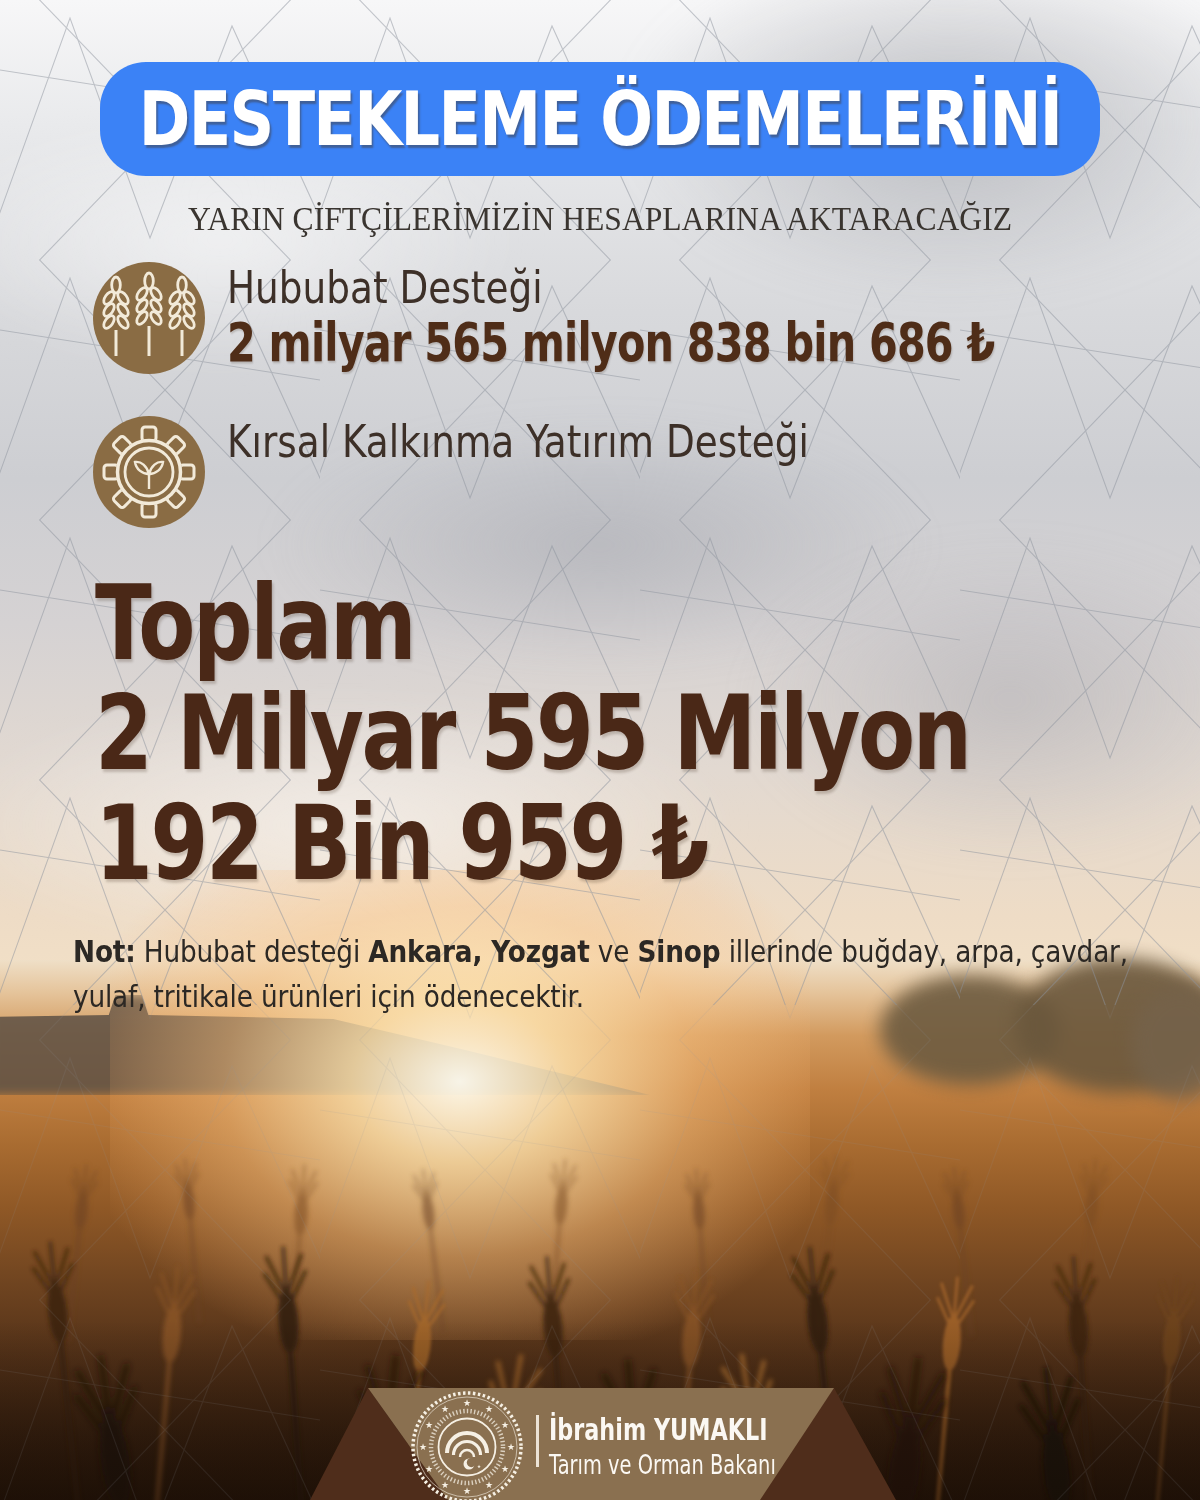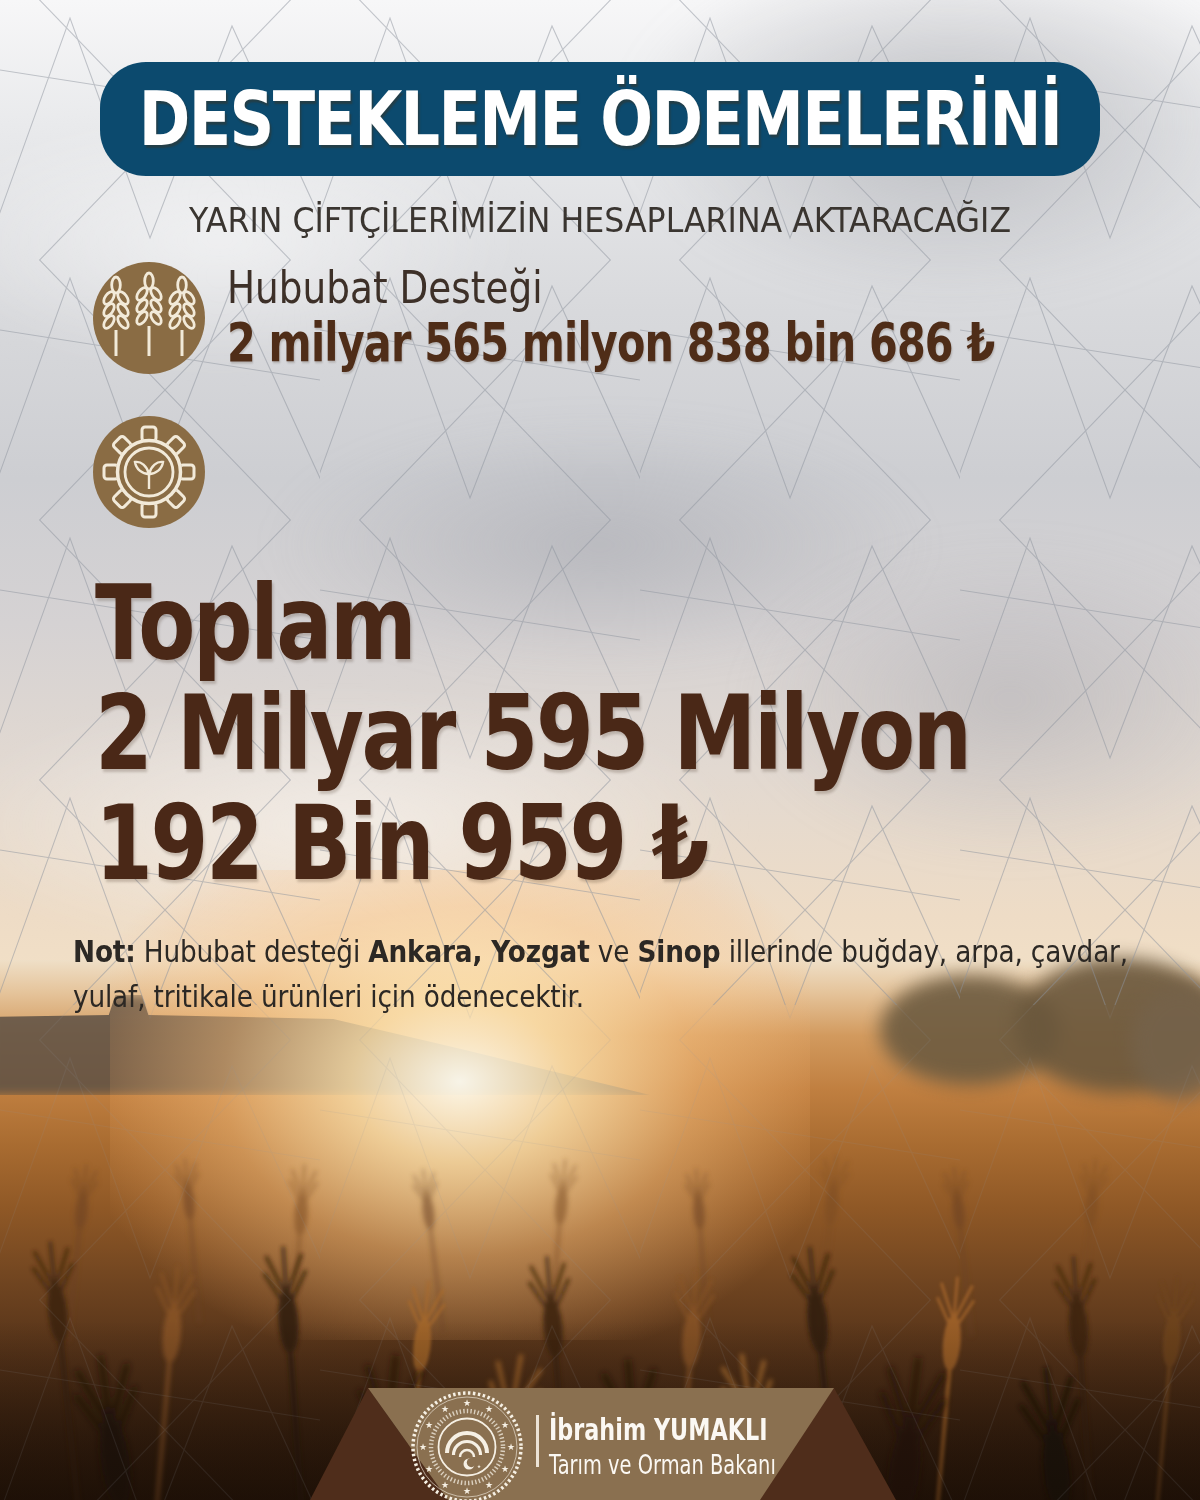--- a/index.html
+++ b/index.html
@@ -29,25 +29,25 @@
   .t3{left:1130px;top:985px;width:100px;height:115px;background:#75624a;}
   .sun-glow{left:110px;top:870px;width:700px;height:470px;
     background:radial-gradient(ellipse at 50% 45%,rgba(255,252,240,.95) 0%,rgba(255,228,175,.8) 22%,
       rgba(252,196,130,.45) 48%,rgba(250,180,110,.15) 70%,rgba(250,180,110,0) 80%);}
   .wheat-fg{left:0;top:1075px;}
   .field-dark{left:0;top:1320px;width:1200px;height:180px;
     background:linear-gradient(180deg,rgba(20,10,4,0),rgba(20,10,4,.55));}
   .mesh{left:0;top:0;pointer-events:none;}
 
   
-  .banner{left:100px;top:62px;width:1000px;height:114px;border-radius:46px;background:#0c4a6e;
+  .banner{left:100px;top:62px;width:1000px;height:114px;border-radius:46px;background:#3b82f6;
     display:flex;align-items:center;justify-content:center;}
   .banner-text{color:#ffffff;font-size:74px;font-weight:800;letter-spacing:-2px;white-space:nowrap;
     transform:scaleX(.84);text-shadow:2px 3px 2px rgba(70,45,15,.4);}
-  .subtitle{left:0;top:200px;width:1200px;display:flex;justify-content:center;}
+  .subtitle{left:0;top:200px;width:1200px;display:flex;justify-content:center;font-family:Liberation Serif, serif;}
   .subtitle span{color:#3a3530;font-size:34px;font-weight:400;white-space:nowrap;transform:scaleX(.93);}
 
   .item{display:flex;align-items:flex-start;}
   .item-1{left:93px;top:262px;}
   .item-2{left:93px;top:416px;}
   .item-icon{width:112px;height:112px;border-radius:50%;background:#8a6c44;flex:0 0 auto;
     display:flex;align-items:center;justify-content:center;}
   .item-texts{margin-left:22px;padding-top:2px;}
   .item-title{color:#3d3028;font-size:44px;font-weight:400;line-height:48px;white-space:nowrap;
     display:inline-block;transform:scaleX(.85);transform-origin:left top;}
@@ -219,20 +219,21 @@
           <circle r="24" fill="none" stroke="#f2ead9" stroke-width="2.8"></circle>
           <g fill="none" stroke="#f2ead9" stroke-width="2.4">
             <line x1="0" y1="17" x2="0" y2="0"></line>
             <path d="M0,2 C-2,-6 -8,-11 -14,-10 C-13,-3 -7,2 0,2 Z"></path>
             <path d="M0,2 C2,-6 8,-11 14,-10 C13,-3 7,2 0,2 Z"></path>
           </g>
         </g>
       </svg>
     </div>
     <div class="item-texts">
+      <div><span class="item-title">Kırsal Kalkınma Yatırım Desteği</span></div>
     </div>
   </div>
 
   <div class="abs total">
     <div>Toplam</div>
     <div>2 Milyar 595 Milyon</div>
     <div>192 Bin 959 ₺</div>
   </div>
 
   <p class="abs note"><span class="b">Not:</span><span> Hububat desteği </span><span class="b">Ankara, Yozgat</span><span> ve </span><span class="b">Sinop</span><span> illerinde buğday, arpa, çavdar, yulaf, tritikale ürünleri için ödenecektir.</span></p>

